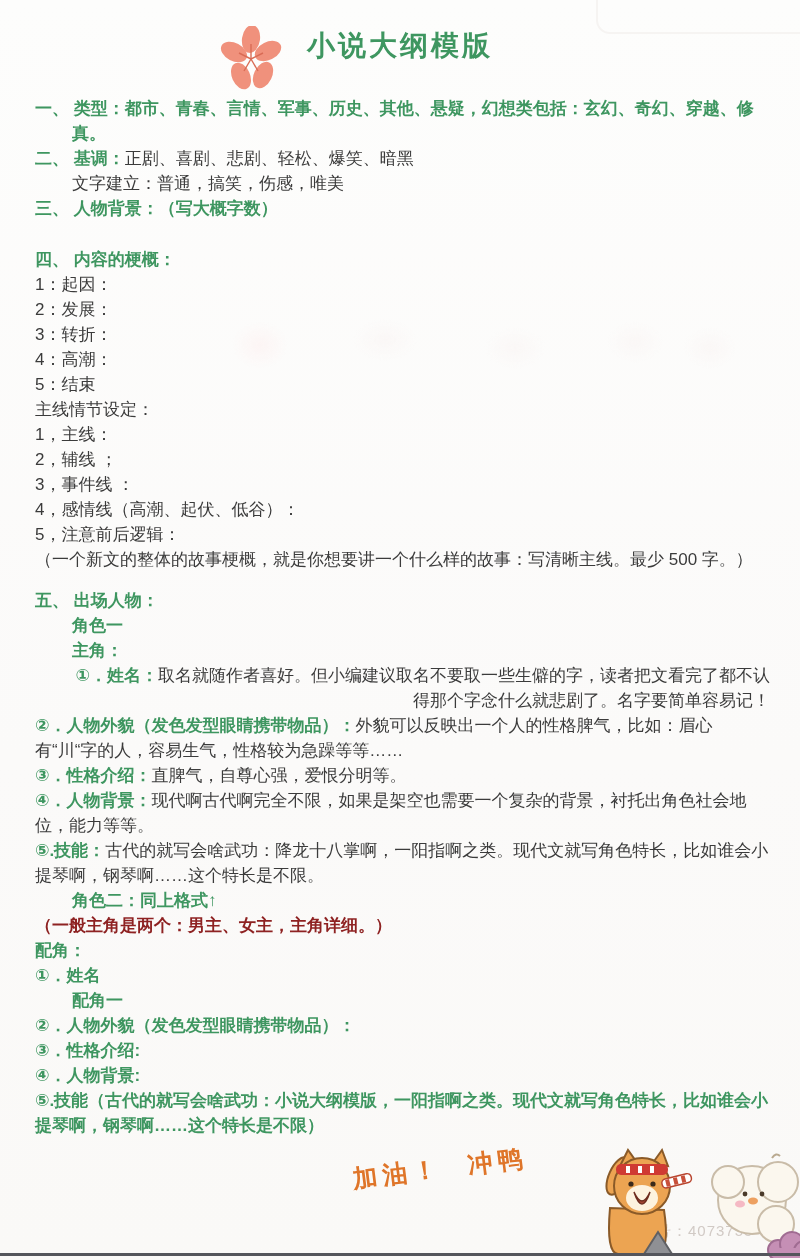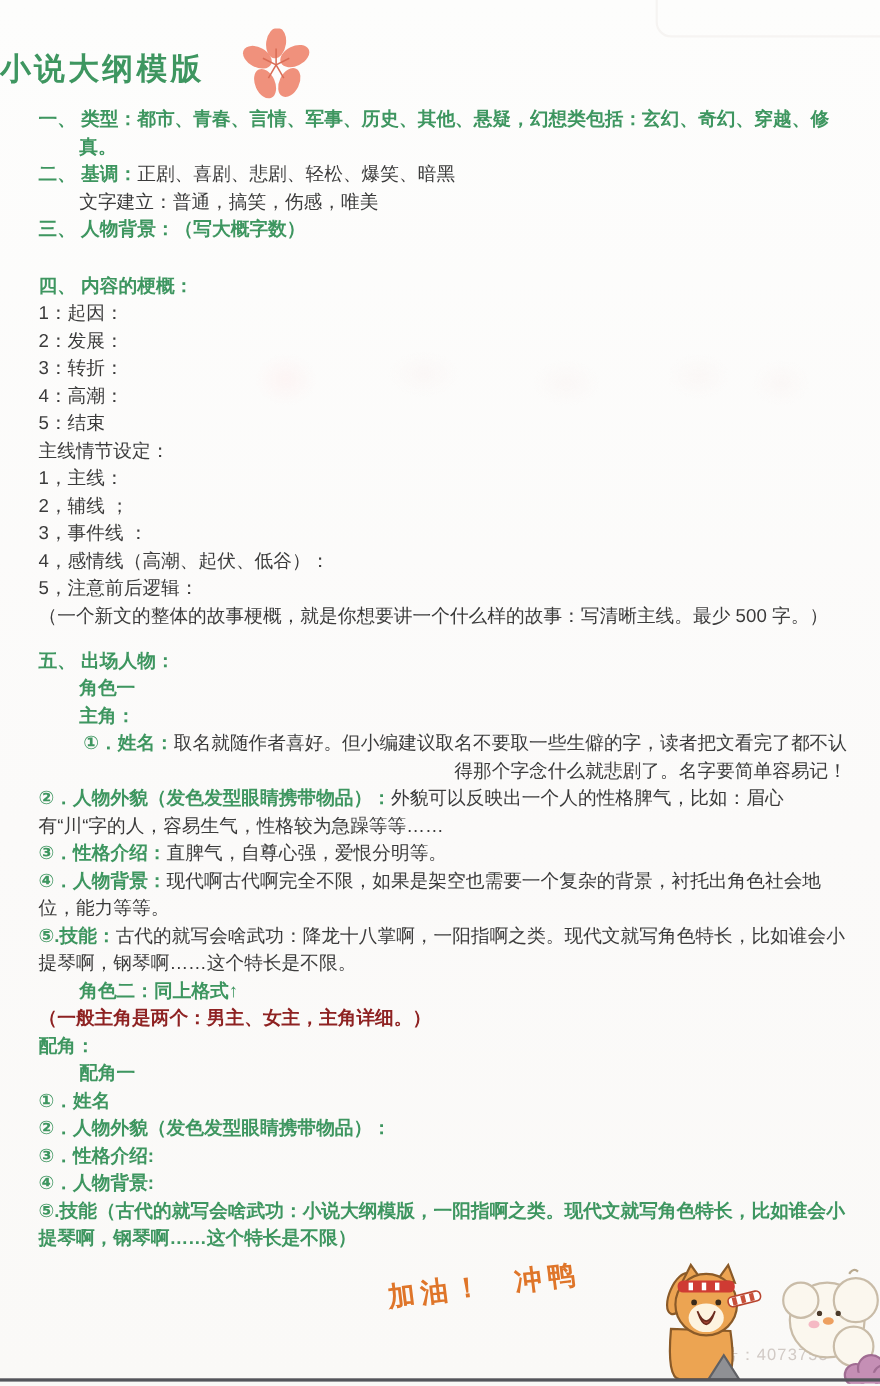--- a/index.html
+++ b/index.html
@@ -3,21 +3,21 @@
 <meta charset="utf-8">
 <style>
   html,body{margin:0;padding:0;}
   body{width:800px;height:1260px;font-family:"Liberation Sans","DejaVu Sans",sans-serif;background:#ffffff;}
   .page{position:relative;width:800px;height:1260px;overflow:hidden;
         background:linear-gradient(180deg,#fdfdfc 0%,#fbfaf9 60%,#faf9f7 100%);}
   
   .top-remnant{position:absolute;top:-14px;right:-30px;width:230px;height:44px;
         border:2px solid #f6f4f2;border-radius:14px;}
   
-  .title{position:absolute;top:44px;left:0;width:100%;
+  .title{position:absolute;top:27px;left:0;width:100%;text-align:center;
         color:#3e9660;font-size:28px;font-weight:700;letter-spacing:3px;}
   .flower{position:absolute;top:26px;left:220px;width:62px;height:66px;}
   
   .mid-watermark{position:absolute;top:300px;left:215px;width:520px;height:90px;opacity:.5;
         background:
           radial-gradient(ellipse 40px 34px at 45px 45px, #fdeeee 0%, rgba(253,238,238,0) 70%),
           radial-gradient(ellipse 46px 30px at 170px 40px, #f9f3f2 0%, rgba(249,243,242,0) 70%),
           radial-gradient(ellipse 44px 30px at 300px 48px, #f9f3f2 0%, rgba(249,243,242,0) 70%),
           radial-gradient(ellipse 40px 30px at 420px 42px, #f9f3f2 0%, rgba(249,243,242,0) 70%),
           radial-gradient(ellipse 38px 30px at 495px 48px, #f9f3f2 0%, rgba(249,243,242,0) 70%);}
@@ -92,22 +92,22 @@
     <p class="ln ind"><span class="lbl">角色一</span></p>
     <p class="ln ind"><span class="lbl">主角：</span></p>
     <p class="ln pind"><span class="lbl">①．姓名：</span><span class="bdy">取名就随作者喜好。但小编建议取名不要取一些生僻的字，读者把文看完了都不认得那个字念什么就悲剧了。名字要简单容易记！</span></p>
     <p class="ln"><span class="lbl">②．人物外貌（发色发型眼睛携带物品）：</span><span class="bdy">外貌可以反映出一个人的性格脾气，比如：眉心有“川“字的人，容易生气，性格较为急躁等等……</span></p>
     <p class="ln"><span class="lbl">③．性格介绍：</span><span class="bdy">直脾气，自尊心强，爱恨分明等。</span></p>
     <p class="ln"><span class="lbl">④．人物背景：</span><span class="bdy">现代啊古代啊完全不限，如果是架空也需要一个复杂的背景，衬托出角色社会地位，能力等等。</span></p>
     <p class="ln"><span class="lbl">⑤.技能：</span><span class="bdy">古代的就写会啥武功：降龙十八掌啊，一阳指啊之类。现代文就写角色特长，比如谁会小提琴啊，钢琴啊……这个特长是不限。</span></p>
     <p class="ln ind"><span class="lbl">角色二：同上格式↑</span></p>
     <p class="ln red-line"><span class="lbl">（一般主角是两个：男主、女主，主角详细。）</span></p>
     <p class="ln"><span class="lbl">配角：</span></p>
+    <p class="ln"><span class="lbl">①．姓名</span></p>
     <p class="ln ind"><span class="lbl">配角一</span></p>
-    <p class="ln"><span class="lbl">①．姓名</span></p>
     <p class="ln"><span class="lbl">②．人物外貌（发色发型眼睛携带物品）：</span></p>
     <p class="ln"><span class="lbl">③．性格介绍:</span></p>
     <p class="ln"><span class="lbl">④．人物背景:</span></p>
     <p class="ln"><span class="lbl">⑤.技能（古代的就写会啥武功：小说大纲模版，一阳指啊之类。现代文就写角色特长，比如谁会小提琴啊，钢琴啊……这个特长是不限）</span></p>
   </div>
 
   <div class="id-watermark">小红书号：4073755</div>
 
   <div class="cheer-text"><span>加油！</span><span class="cheer-gap"></span><span>冲鸭</span></div>
 

